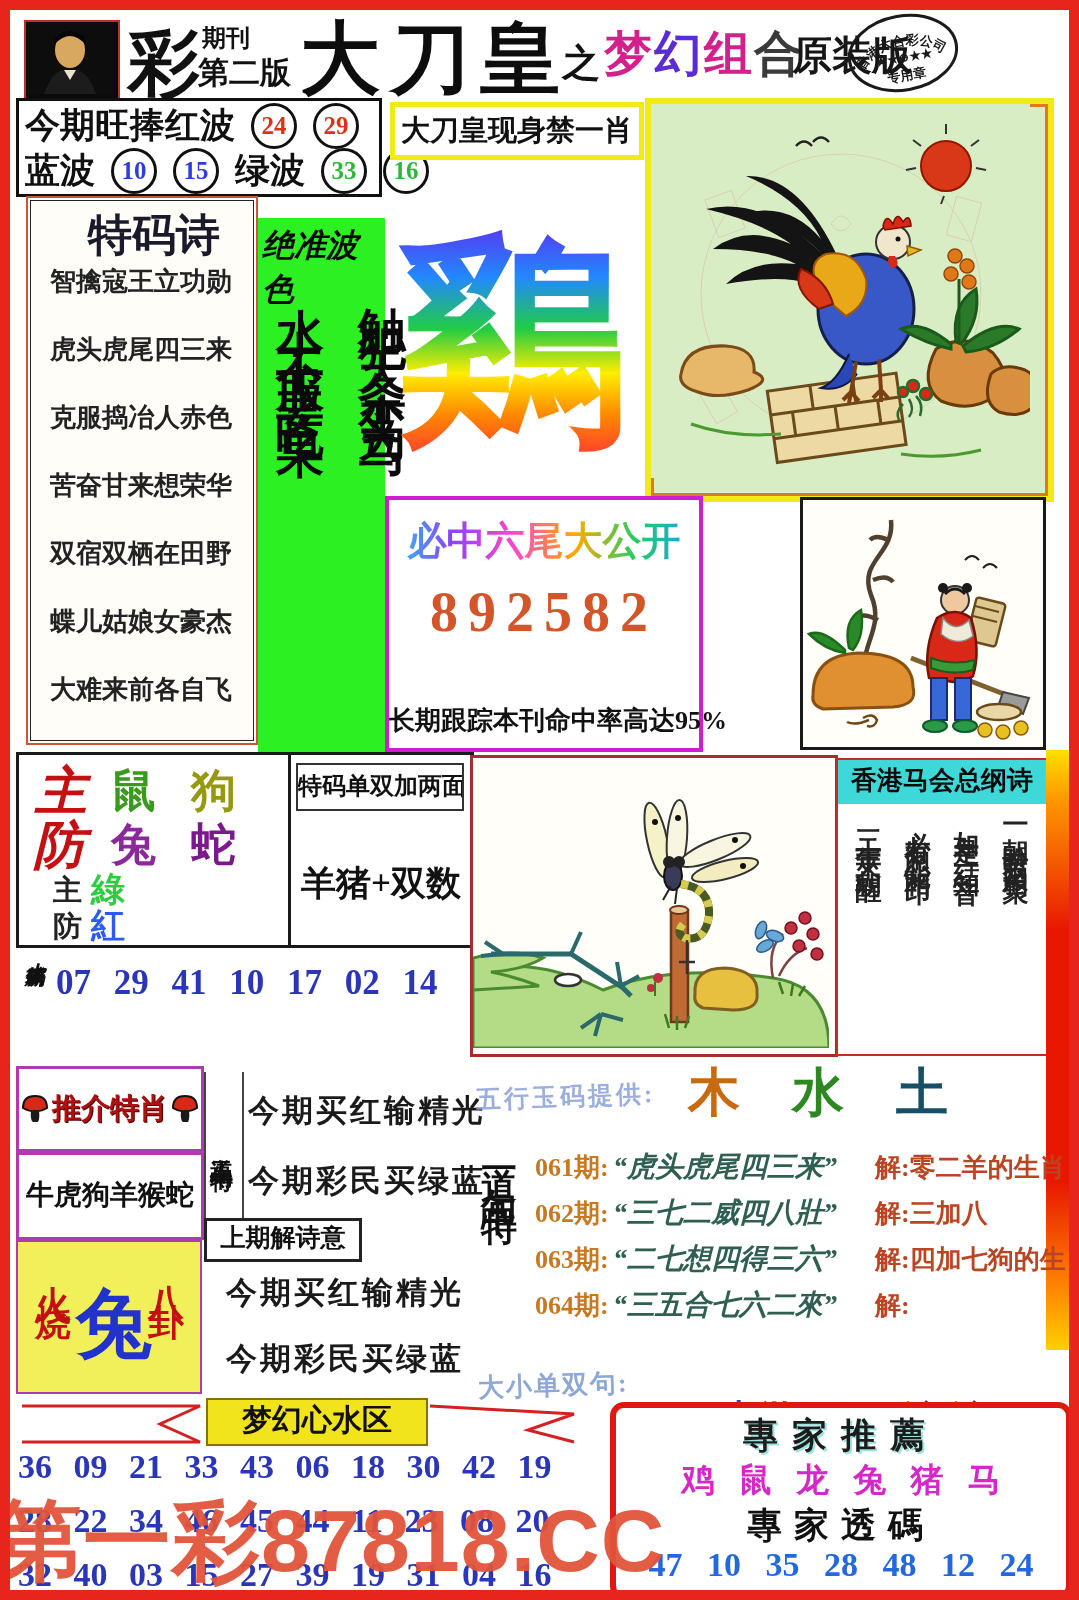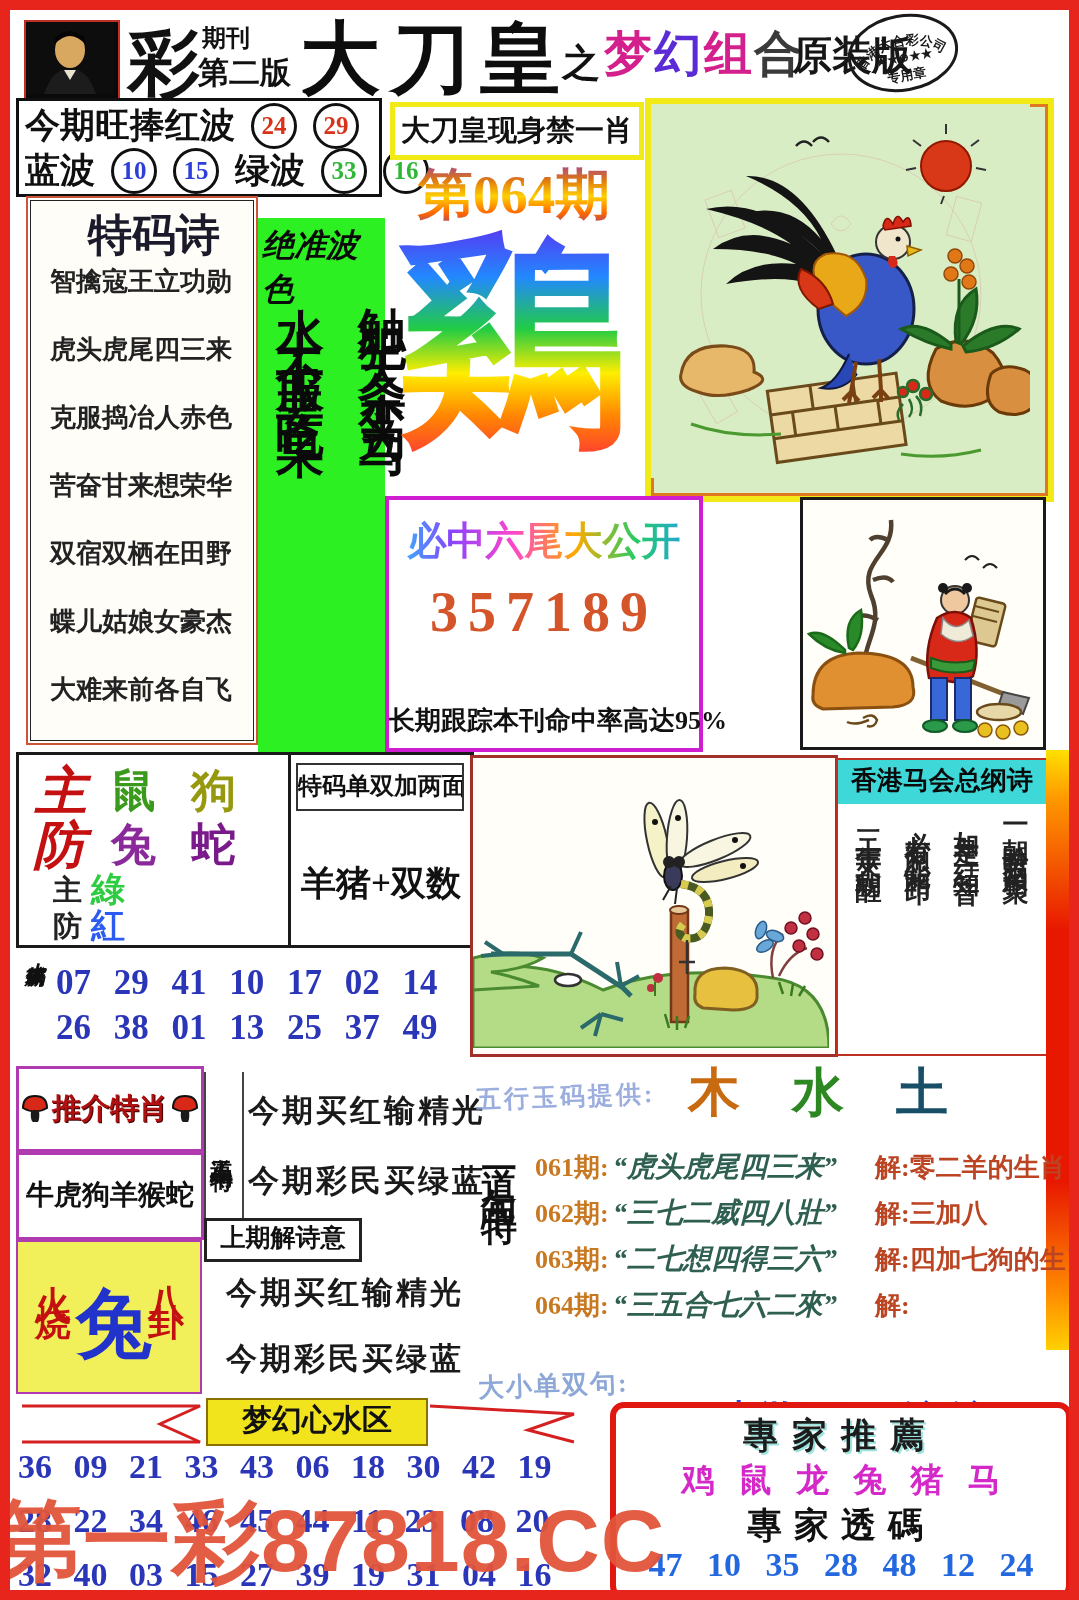--- a/index.html
+++ b/index.html
@@ -207,21 +207,20 @@
 
   <div id="bose" class="abs">
     <div id="bose-title">绝准波色</div>
     <div id="bose-cols">
       <div class="bcol">水土不服要吃果</div>
       <div class="bcol">触犯天条变为马</div>
     </div>
   </div>
 
   <div id="jx-banner" class="abs">大刀皇现身禁一肖</div>
-  <div id="jx-issue" class="abs">第064期</div>
   <div id="jx-animal" class="abs">鷄</div>
 
   <div id="rooster" class="abs">
     <svg width="379" height="374" viewBox="0 0 379 374">
       <rect width="379" height="374" fill="#d9edc4"></rect>
       <g stroke="#d8b0a8" fill="none" opacity="0.5">
         <circle cx="190" cy="190" r="140"></circle>
           <rect x="60" y="90" width="28" height="40" transform="rotate(-20 74 110)"></rect>
         <rect x="300" y="95" width="26" height="40" transform="rotate(15 313 115)"></rect>
         <rect x="55" y="280" width="24" height="36" transform="rotate(-30 67 298)"></rect>
@@ -286,21 +285,21 @@
         <circle cx="262" cy="282" r="6" fill="#d82818"></circle>
           <circle cx="275" cy="290" r="6" fill="#d82818"></circle>
         <circle cx="252" cy="288" r="5" fill="#d82818"></circle>
       </g>
       <path d="M40 320 q40 14 90 10 M250 350 q40 6 80 -4" stroke="#4a9a30" stroke-width="3" fill="none"></path>
     </svg>
   </div>
 
   <div id="liuwei" class="abs">
     <div id="lw-title">必中六尾大公开</div>
-    <div id="lw-num">357189</div>
+    <div id="lw-num">892582</div>
     <div id="lw-foot">长期跟踪本刊命中率高达95%</div>
   </div>
 
   <div id="farmer" class="abs">
     <svg width="234" height="241" viewBox="0 0 234 241">
       <rect width="234" height="241" fill="#fffef8"></rect>
       <path d="M70 190 C45 150 85 135 68 95 C55 60 92 55 88 20 M75 120 q-15 -8 -22 -2 M70 80 q14 -6 20 2 M85 40 q-12 -6 -18 0" stroke="#504030" stroke-width="4.5" fill="none"></path>
       <path d="M10 195 q0 -40 45 -42 q55 0 55 34 q5 18 -20 20 l-70 2 q-12 -4 -10 -14 Z" fill="#e09030" stroke="#8a5010" stroke-width="3"></path>
       <g stroke="#1a6a1a" stroke-width="2.5" fill="#2a8a2a">
         <path d="M42 150 Q20 128 6 134 Q22 150 42 153 Z"></path>
@@ -346,21 +345,20 @@
     <div class="zf-col" style="left:72px;top:148px;color:#2b5bf0">紅</div>
   </div>
 
   <div id="danshuang" class="abs">
     <div id="ds-title">特码单双加两面</div>
     <div id="ds-body">羊猪+双数</div>
   </div>
 
   <div id="top10-label" class="abs">十大赢钱码</div>
   <div class="abs t10row" style="top:963px">07  29  41  10  17  02  14</div>
-  <div class="abs t10row" style="top:1008px">26  38  01  13  25  37  49</div>
 
   <div id="dragonfly" class="abs">
     <svg width="356" height="290" viewBox="0 0 356 290">
       <rect width="356" height="290" fill="#fffef9"></rect>
       <path d="M0 215 Q60 196 130 232 Q200 205 300 220 Q356 228 356 290 L0 290 Z" fill="#b4dc86" stroke="#4a8a30" stroke-width="3"></path>
       <path d="M0 200 Q40 190 70 200 Q50 212 18 214 Q40 218 66 228 L0 232 Z" fill="#b4dc86" stroke="#4a8a30" stroke-width="3"></path>
       <ellipse cx="95" cy="222" rx="13" ry="6" fill="#fff" stroke="#333" stroke-width="2.5"></ellipse>
       <polyline points="18,196 98,196 150,230 158,238" stroke="#2a6a6a" stroke-width="5" fill="none"></polyline>
       <g stroke="#2a6a6a" stroke-width="4" fill="none">
         <path d="M30 196 l-18 -12 M30 196 l-22 2 M98 196 l10 -22 M148 228 l-4 -24 M148 228 l18 -10 M128 256 l-20 14 M128 256 l-6 22 M128 256 l22 6"></path>

